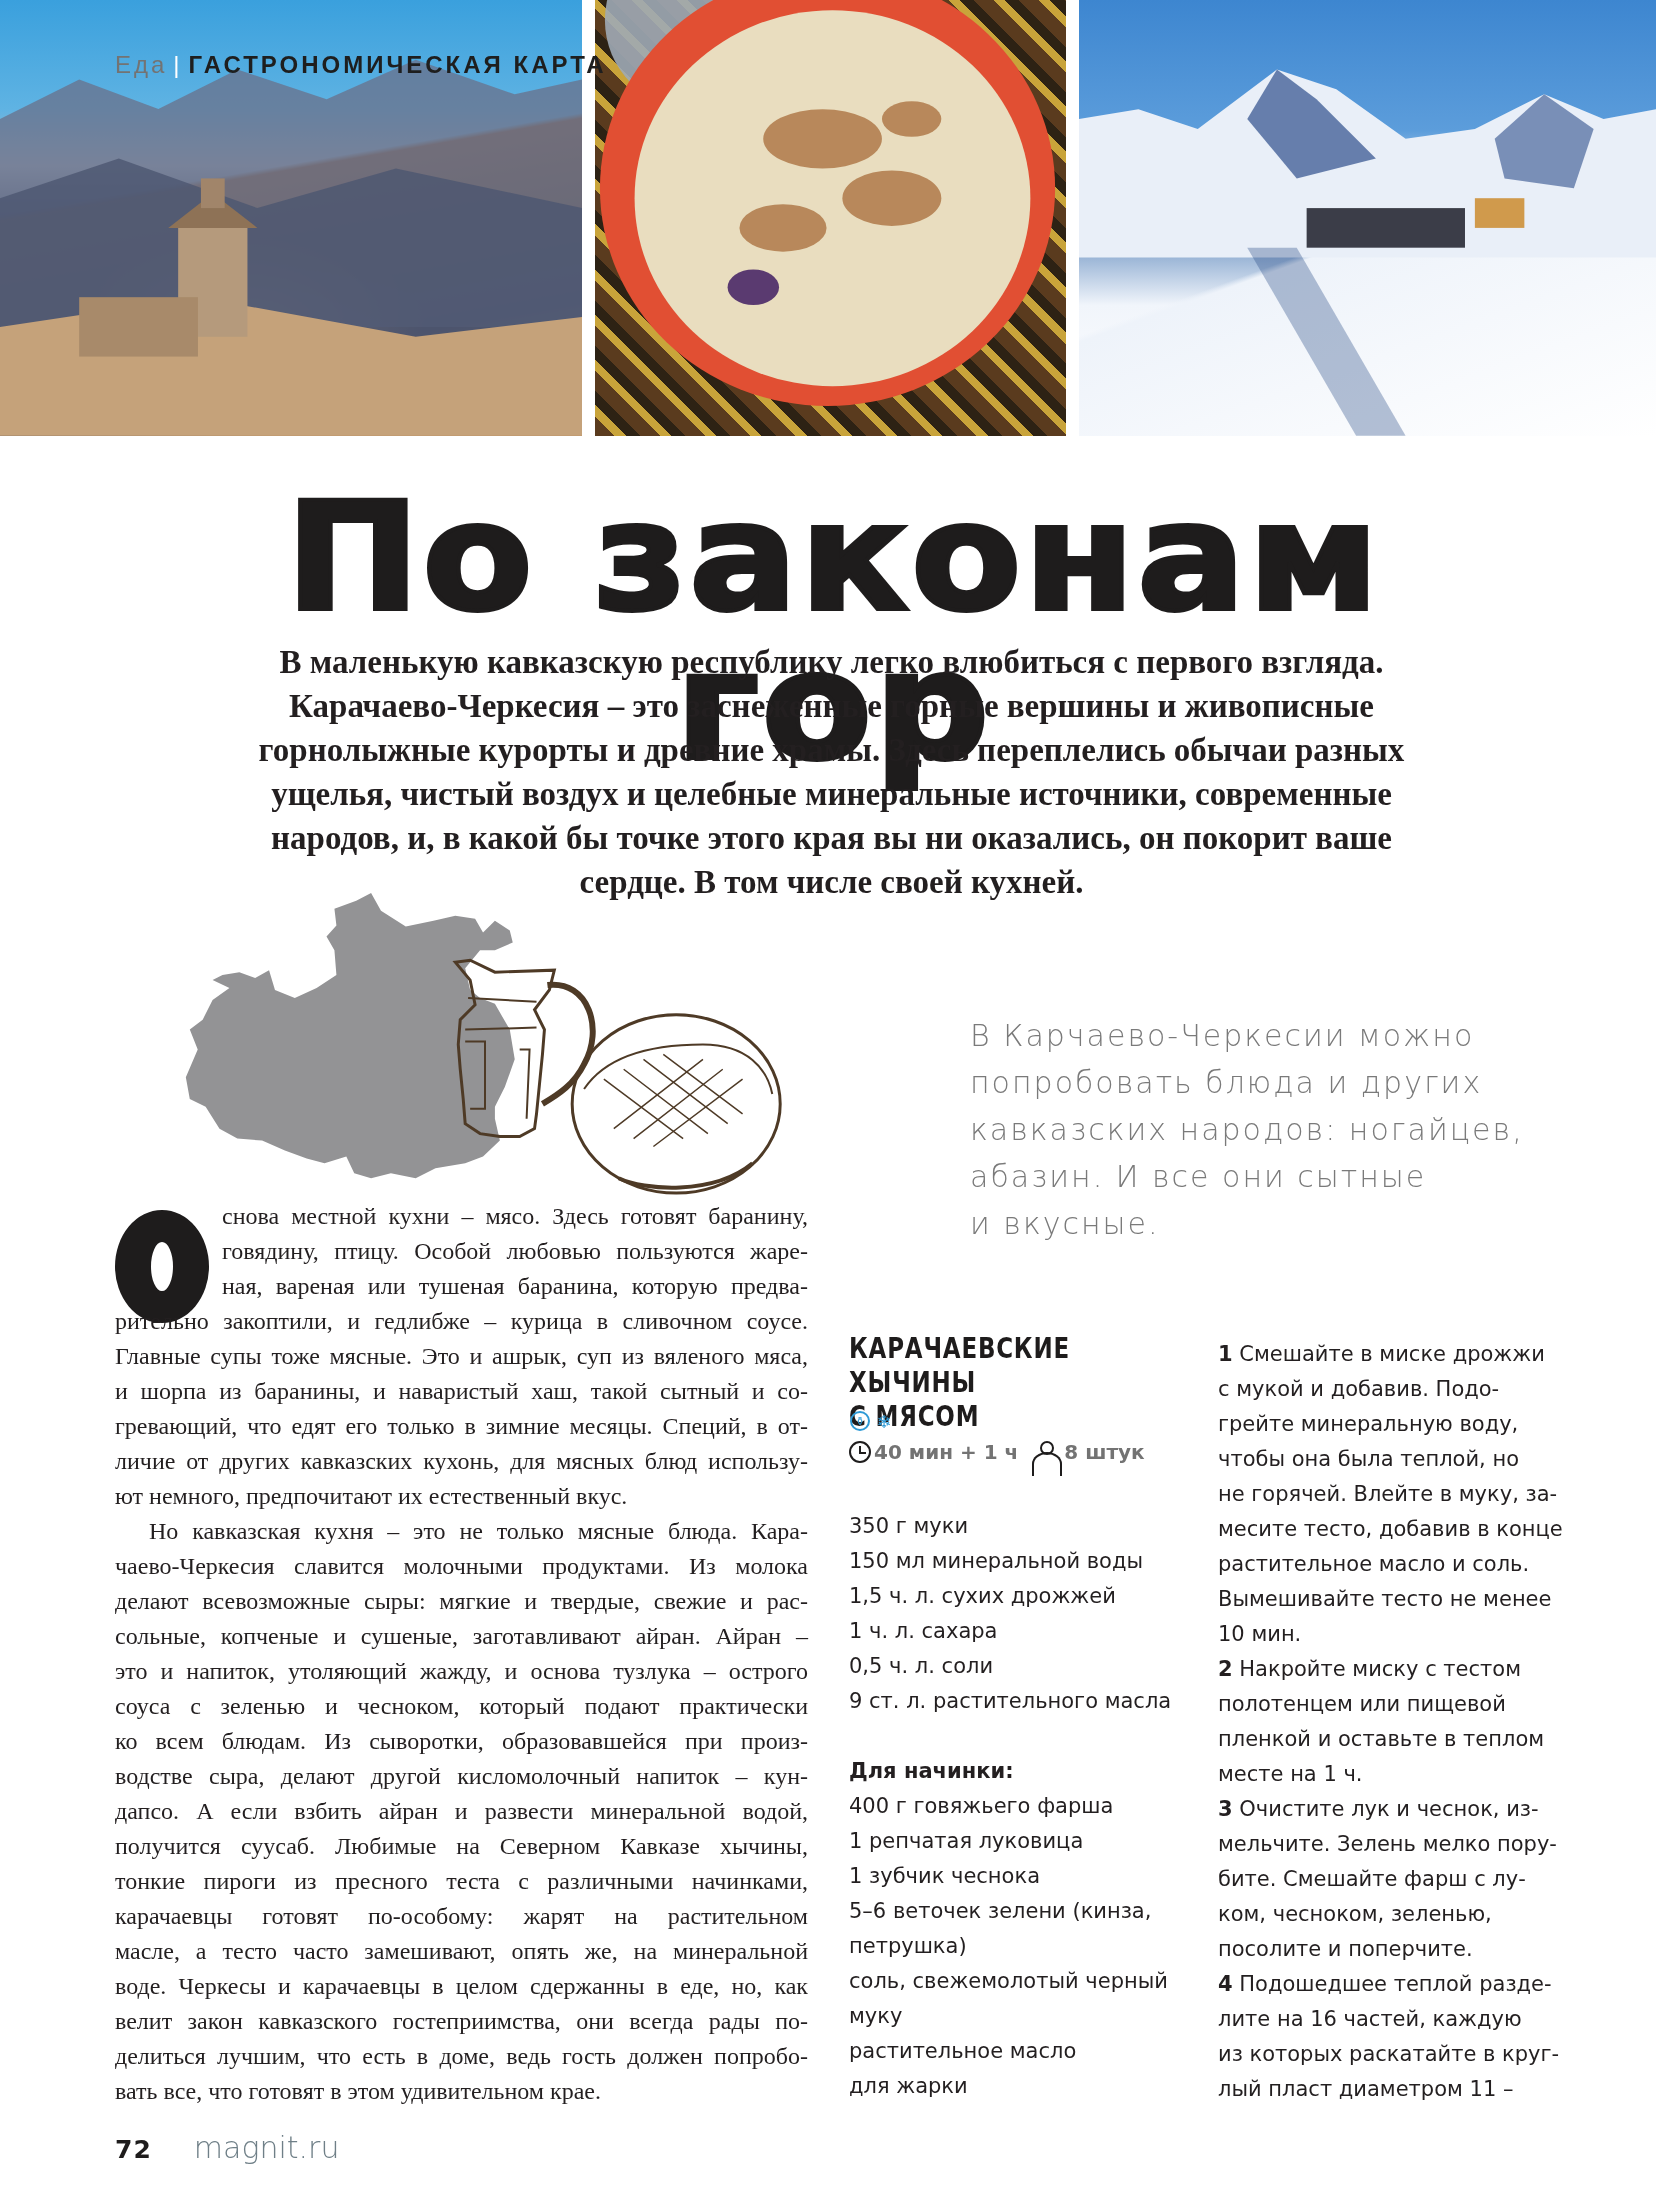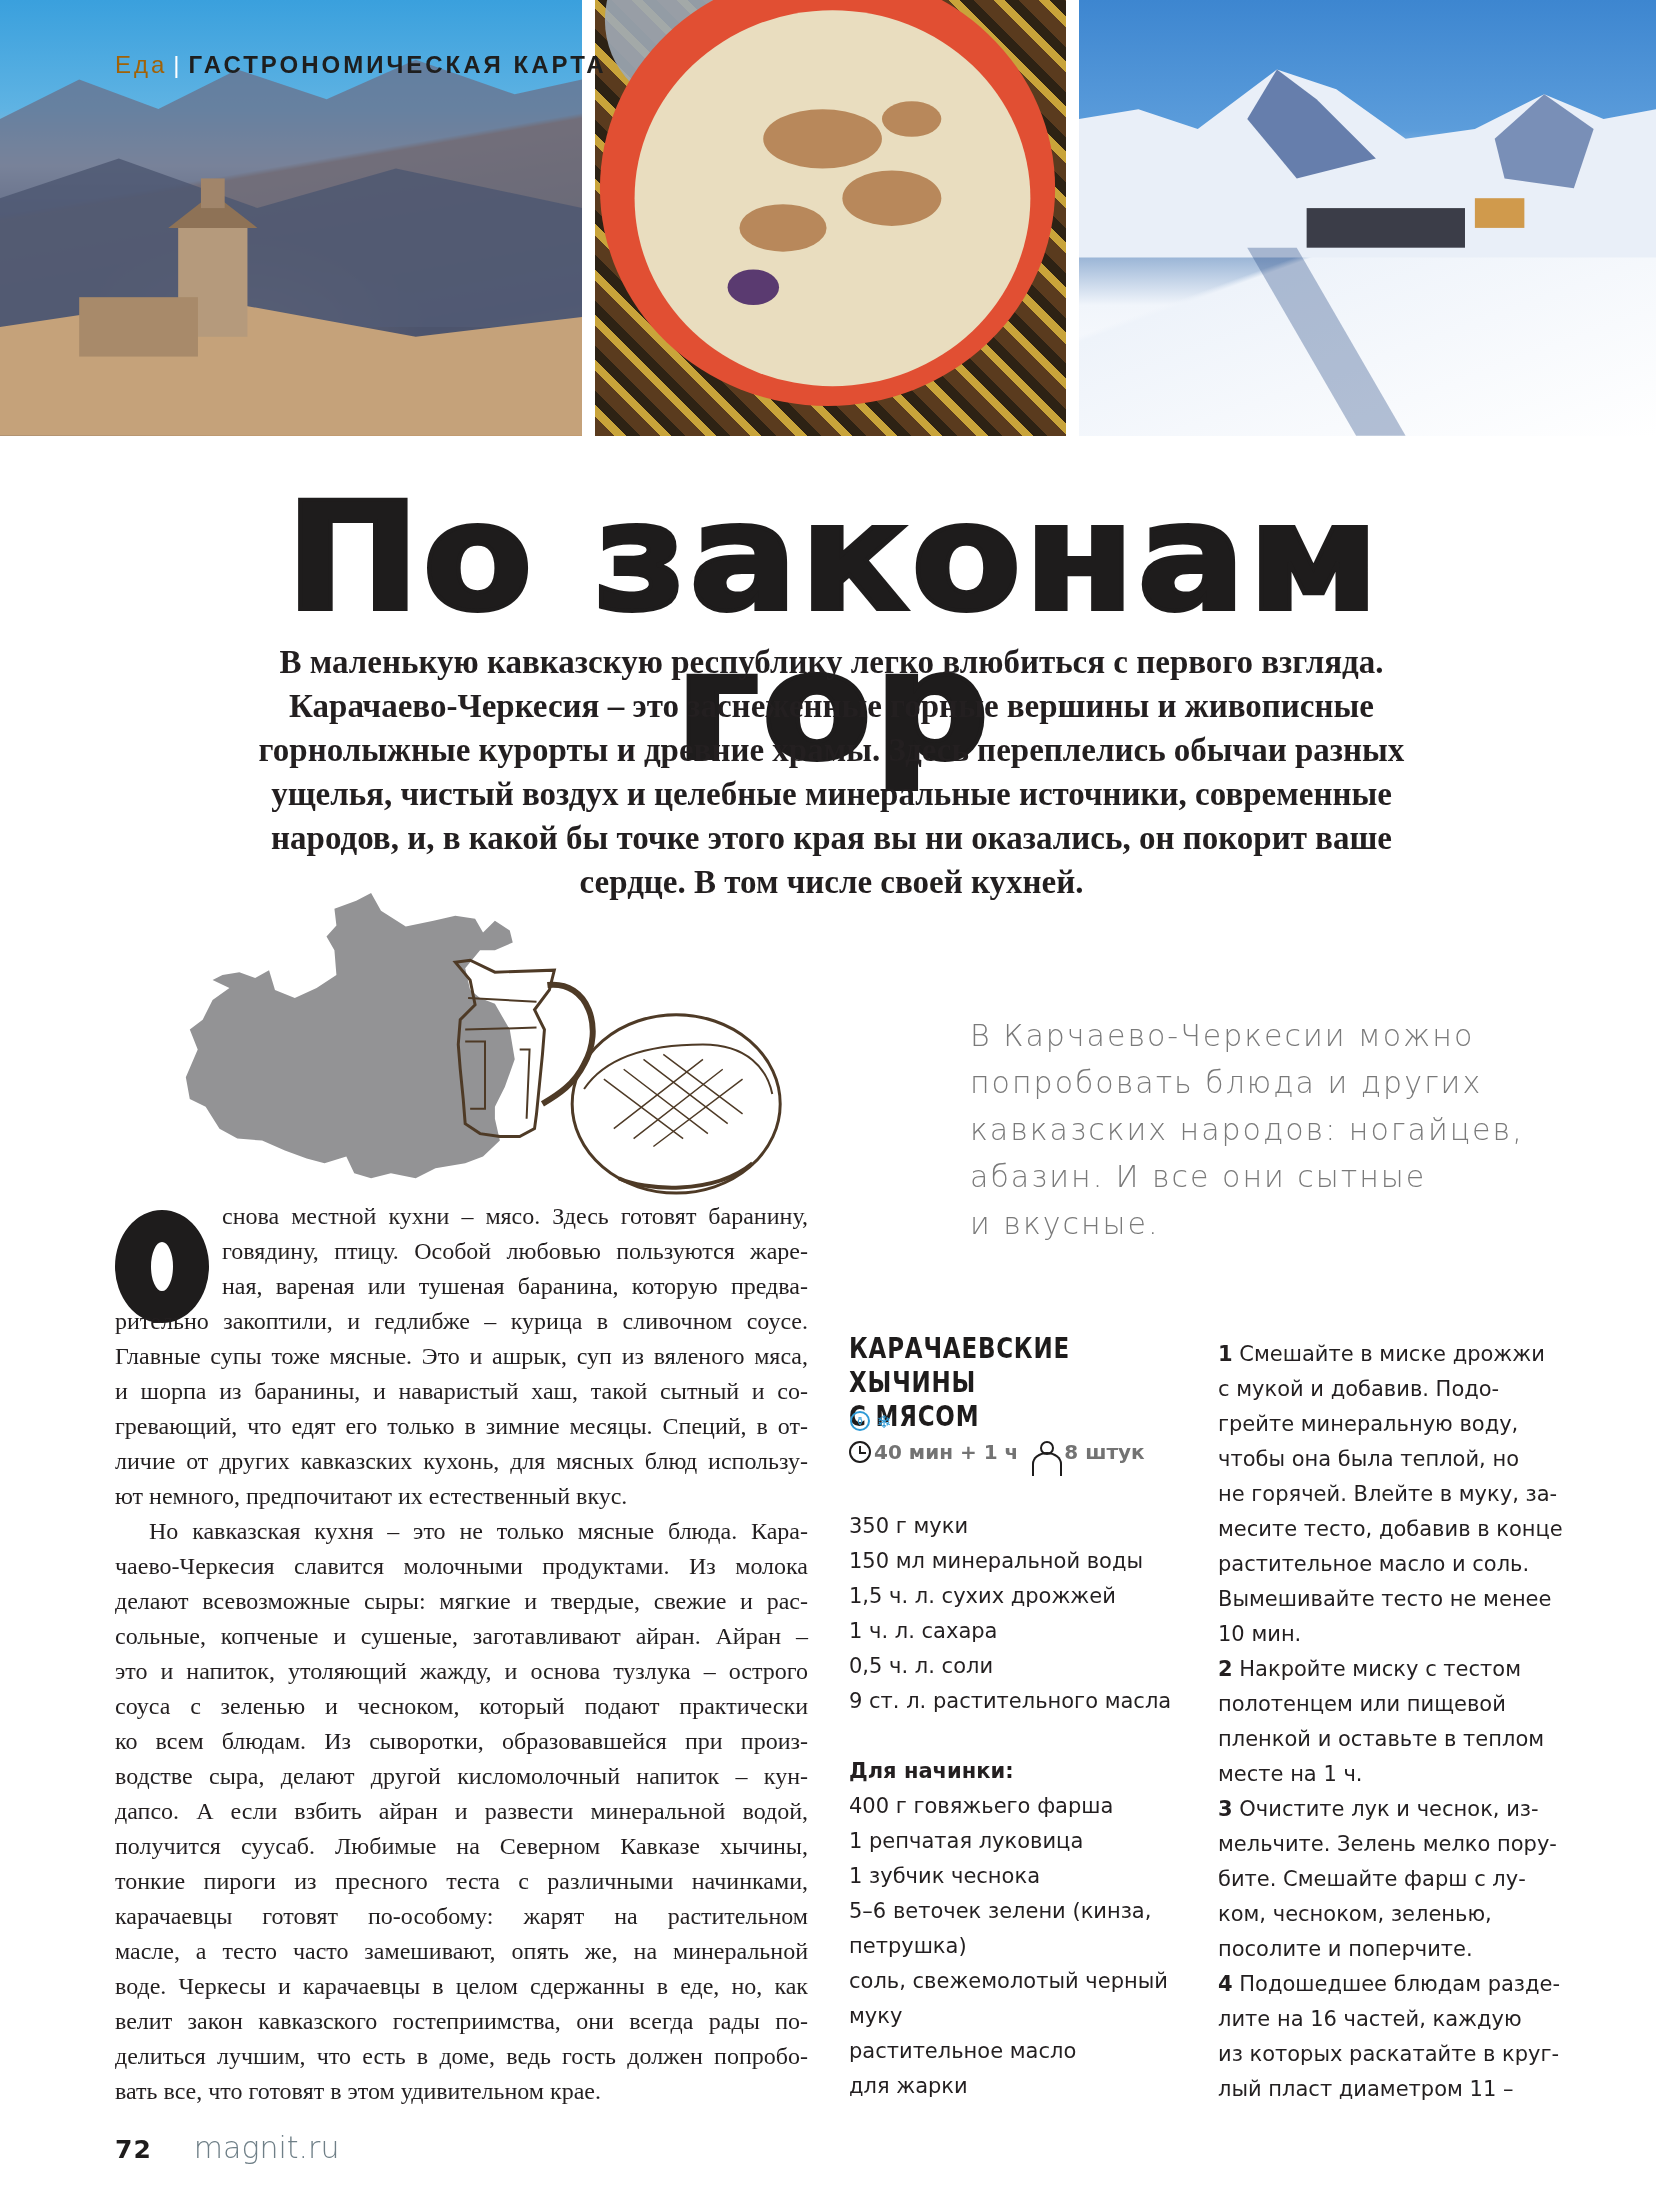--- a/index.html
+++ b/index.html
@@ -17,21 +17,21 @@
       radial-gradient(ellipse 208px 198px at 238px 158px, #e8dcc0 0%, #d9c59c 45%, #b88659 62%, #e25a3c 66%, #e4553a 72%, rgba(0,0,0,0) 73%),
       repeating-linear-gradient(45deg, #5a3b1e 0 14px, #c9a43a 14px 22px, #2d2214 22px 32px),
       #6a4a2a; }
   .photo-3 { left: 1079px; width: 577px;
     background:
       linear-gradient(160deg, rgba(0,0,0,0) 52%, #eef3fa 53%, #ffffff 100%),
       linear-gradient(180deg, #3d86d0 0%, #5c9ddb 30%, #e6eef8 45%, #7b9ec9 55%, #f1f5fb 70%, #ffffff 100%); }
 
   .section-label { position: absolute; left: 115px; top: 51px; font-family: "Liberation Sans", sans-serif;
     font-size: 24px; letter-spacing: 3px; color: #ffffff; white-space: nowrap; }
-  .section-label .light { font-weight: 300; color: #a16207; }
+  .section-label .light { font-weight: 300; color: #737373; }
   .section-label .sep { color: #ffffff; margin: 0 6px; }
   .section-label .bold { font-weight: 700; color: #1e1e1e; }
 
   .headline { position: absolute; left: 170px; top: 483px; width: 1327px; text-align: center;
     font-family: "DejaVu Sans", sans-serif; font-weight: 900; font-size: 149px; line-height: 149px;
     letter-spacing: 2px; color: #1e1c1c; transform: scaleX(1.08); transform-origin: center; -webkit-text-stroke: 4px #1e1c1c; }
 
   .lead { position: absolute; left: 168px; top: 640px; width: 1327px; text-align: center;
     font-family: "Liberation Serif", serif; font-weight: 700; font-size: 33px; line-height: 44px; color: #231f20; }
 
@@ -244,21 +244,21 @@
   <span class="line">10 мин.</span>
   <span class="line"><b>2</b> <span>Накройте миску с тестом</span></span>
   <span class="line">полотенцем или пищевой</span>
   <span class="line">пленкой и оставьте в теплом</span>
   <span class="line">месте на 1 ч.</span>
   <span class="line"><b>3</b> <span>Очистите лук и чеснок, из-</span></span>
   <span class="line">мельчите. Зелень мелко пору-</span>
   <span class="line">бите. Смешайте фарш с лу-</span>
   <span class="line">ком, чесноком, зеленью,</span>
   <span class="line">посолите и поперчите.</span>
-  <span class="line"><b>4</b> <span>Подошедшее блюдам разде-</span></span>
+  <span class="line"><b>4</b> <span>Подошедшее теплой разде-</span></span>
   <span class="line">лите на 16 частей, каждую</span>
   <span class="line">из которых раскатайте в круг-</span>
   <span class="line">лый пласт диаметром 11 –</span>
 </div>
 
 <div class="footer">
   <span class="page-num">72</span>
   <span class="site">magnit.ru</span>
 </div>
 

